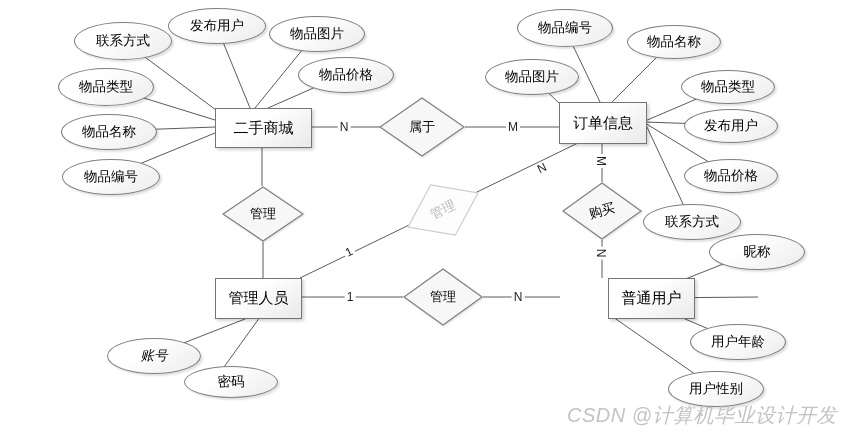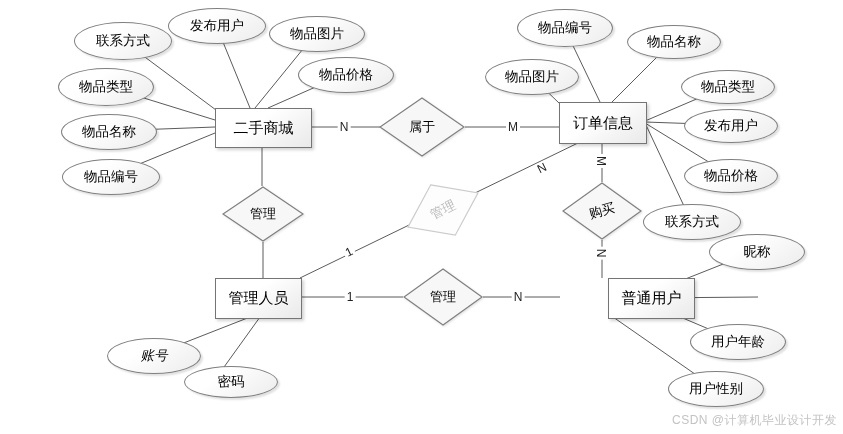--- a/index.html
+++ b/index.html
@@ -26,21 +26,21 @@
   .relation svg{position:absolute;left:0;top:0;filter:drop-shadow(1.5px 1.5px 1px rgba(0,0,0,0.12));}
   .relation .rel-label{position:relative;z-index:3;display:inline-block;}
   .relation.muted{color:#b9b9b9;}
   .relation.muted svg{filter:none;}
   .edge-label{
     position:absolute;z-index:4;font-size:12px;color:#222;background:#ffffff;
     padding:0 2px;line-height:1;display:inline-block;
   }
   .watermark{
     position:absolute;right:6px;bottom:5px;z-index:5;
-    font-size:12px;color:#c3c3c3;letter-spacing:0.5px;
+    font-size:20px;color:#c3c3c3;letter-spacing:0.5px;font-style:italic;
   }
 </style>
 </head>
 <body>
 
 <div class="canvas">
   <svg class="edges-layer" xmlns="http://www.w3.org/2000/svg">
       <line x1="122" y1="40" x2="216" y2="110" stroke="#5b5b5b" stroke-width="1"></line>
       <line x1="216" y1="25" x2="250" y2="108" stroke="#5b5b5b" stroke-width="1"></line>
       <line x1="316" y1="33" x2="255" y2="108" stroke="#5b5b5b" stroke-width="1"></line>

